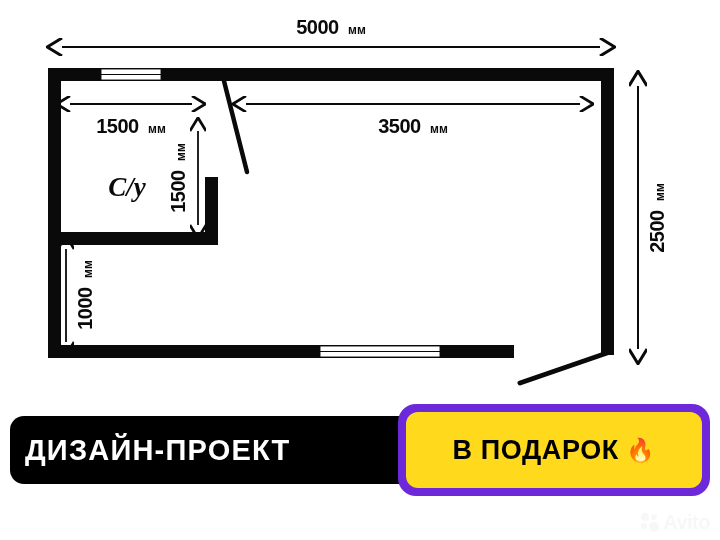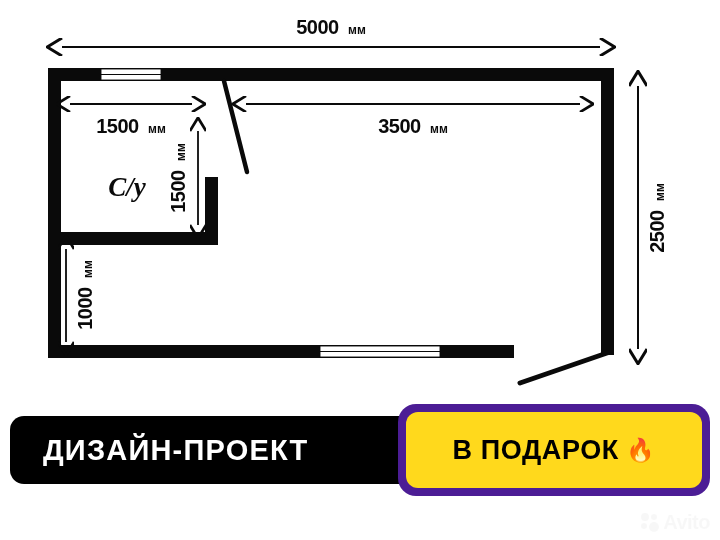--- a/index.html
+++ b/index.html
@@ -68,30 +68,30 @@
     border-radius: 14px;
     display: flex;
     align-items: center;
   }
   #promo-dark-label {
     color: #ffffff;
     font-family: "Liberation Sans", sans-serif;
     font-weight: bold;
     font-size: 29px;
     letter-spacing: 1.2px;
-    padding-left: 33px;
+    padding-left: 15px;
     white-space: nowrap;
   }
   #promo-yellow-plate {
     position: absolute;
     left: 388px;
     top: 0px;
     width: 312px;
     height: 92px;
-    background: #4c1d95;
+    background: #6d28d9;
     border-radius: 18px;
     display: flex;
     align-items: center;
     justify-content: center;
   }
   #promo-yellow-inner {
     position: absolute;
     left: 8px;
     top: 8px;
     right: 8px;

